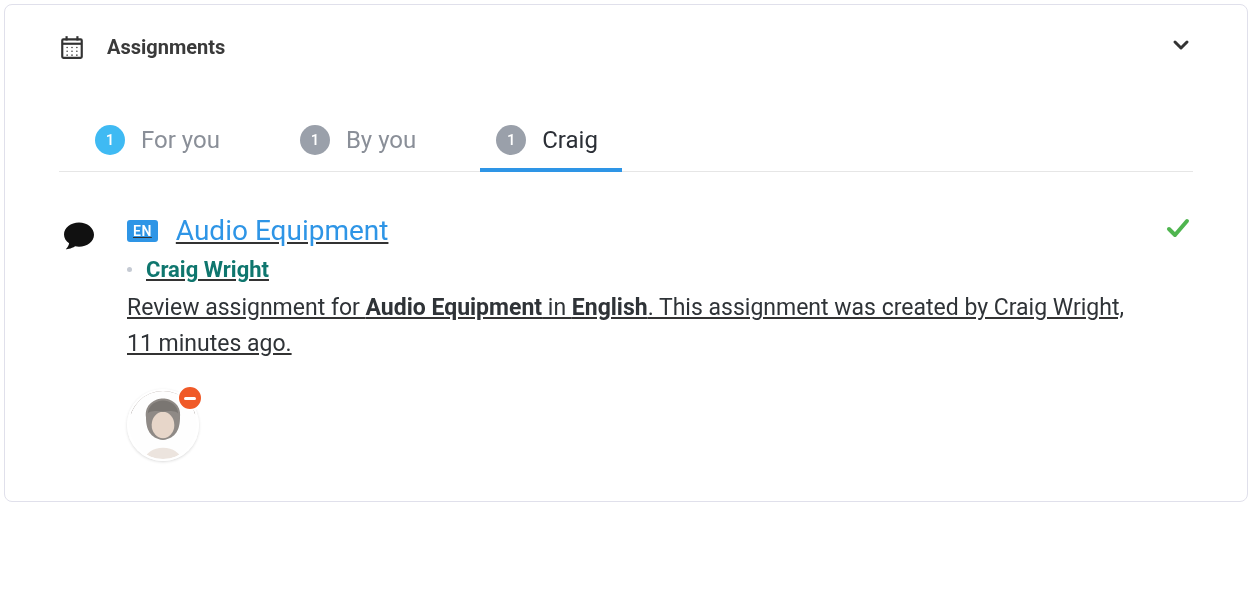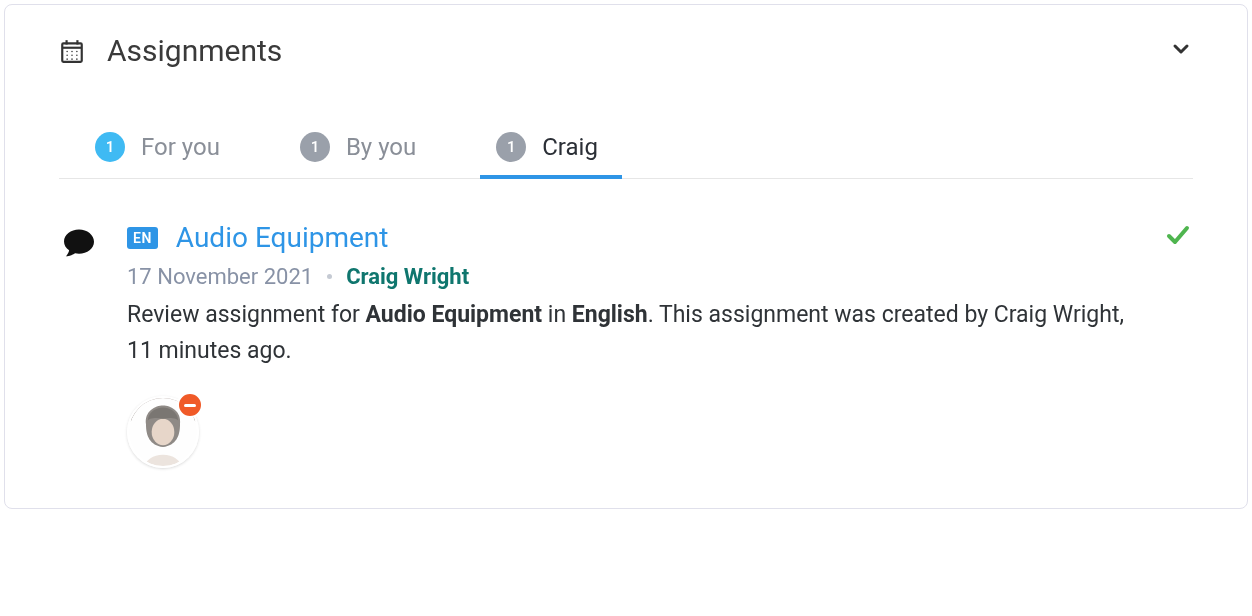--- a/index.html
+++ b/index.html
@@ -20,22 +20,22 @@
     display: flex;
     align-items: center;
     justify-content: space-between;
   }
   .panel-title-wrap {
     display: flex;
     align-items: center;
     gap: 22px;
   }
   .panel-title {
-    font-size: 30px;
-    font-weight: 400;
+    font-size: 20px;
+    font-weight: 700;
     color: #3a3a3a;
   }
   .calendar-icon {
     width: 26px;
     height: 28px;
     color: #333;
   }
   .chevron {
     color: #333;
     cursor: pointer;
@@ -90,21 +90,21 @@
     margin-top: 42px;
     gap: 24px;
     position: relative;
   }
   .item-icon {
     width: 44px;
     padding-top: 4px;
     color: #111;
   }
   .speech-icon svg { width: 40px; height: 36px; }
-  .item-body { flex: 1; }
+  .item-body { flex: 1; text-decoration: underline; }
   .title-row {
     display: flex;
     align-items: center;
     gap: 18px;
   }
   .lang-chip {
     background: #2e95e6;
     color: #fff;
     font-size: 14px;
     font-weight: 600;
@@ -245,21 +245,20 @@
       <svg viewBox="0 0 24 24" fill="currentColor">
         <path d="M12 3C6.5 3 2 6.6 2 11c0 2.4 1.3 4.5 3.4 5.9-.2 1.3-.9 2.8-2.2 4 .0 0 3.7-.2 6.2-2 .8.1 1.7.2 2.6.2 5.5 0 10-3.6 10-8S17.5 3 12 3z"></path>
       </svg>
     </div>
     <div class="item-body">
       <div class="title-row">
         <span class="lang-chip">EN</span>
         <span class="item-title">Audio Equipment</span>
       </div>
       <div class="meta-row">
-        <span>17 November 2021</span>
         <span class="meta-dot"></span>
         <span class="meta-author">Craig Wright</span>
       </div>
       <div class="desc">
         <span>Review assignment for </span><b>Audio Equipment</b><span> in </span><b>English</b><span>. This assignment was created by Craig Wright, 11 minutes ago.</span>
       </div>
       <div class="avatar-row">
         <div class="avatar-wrap">
           <div class="avatar">
             <svg viewBox="0 0 72 72">

